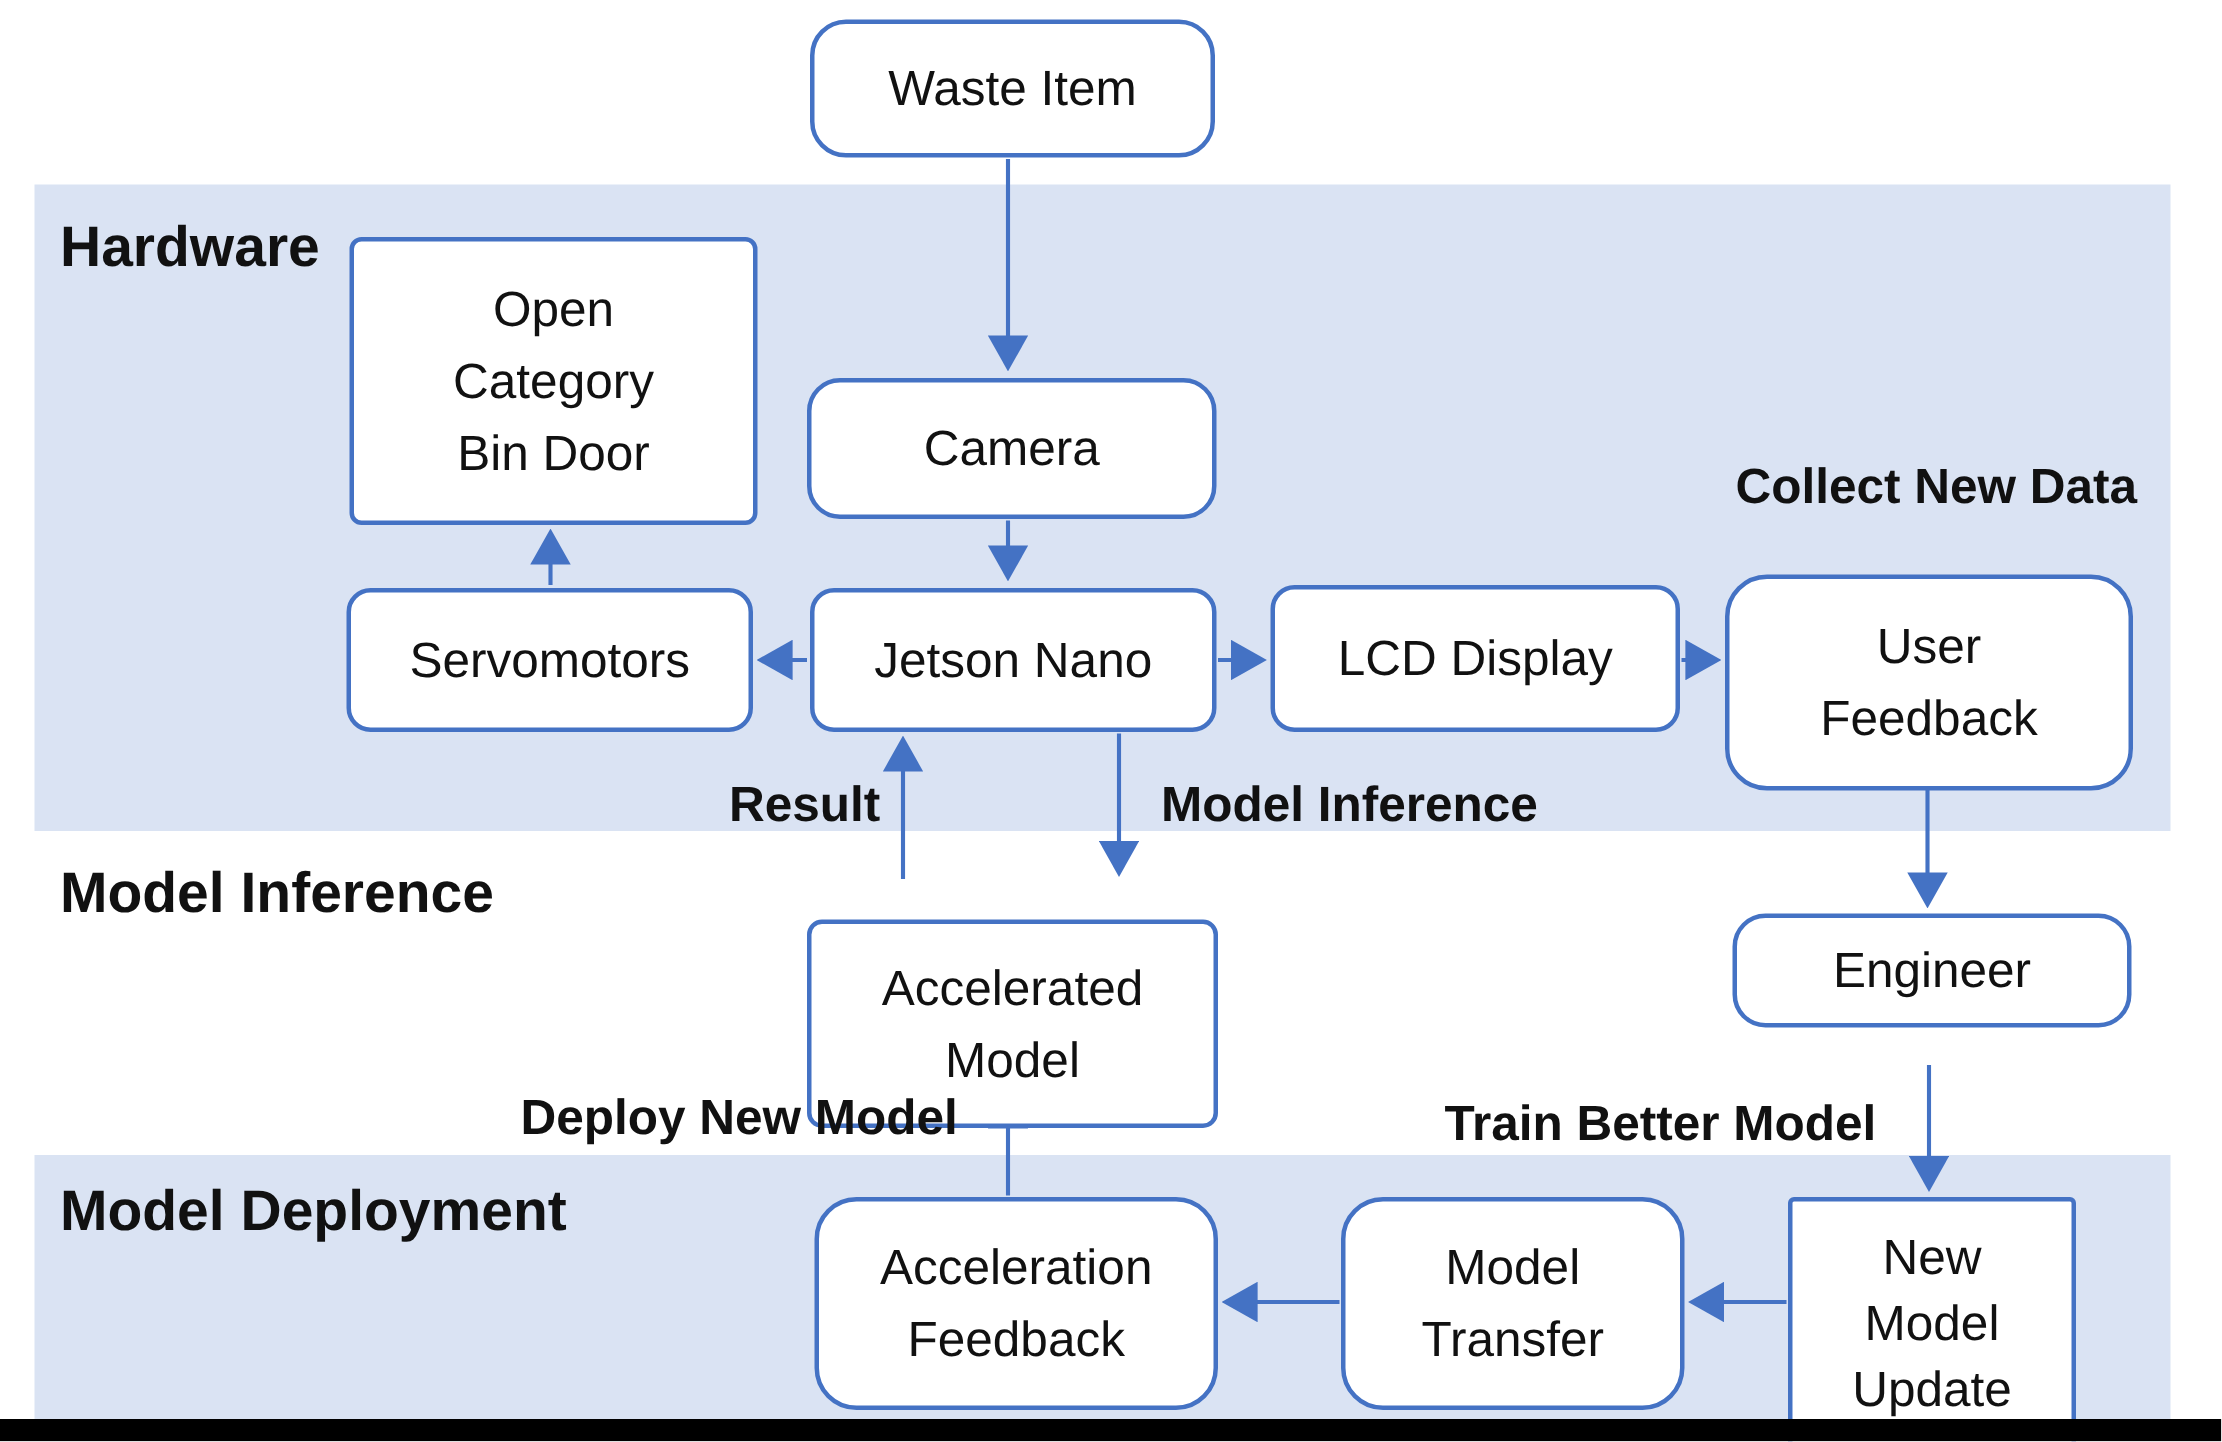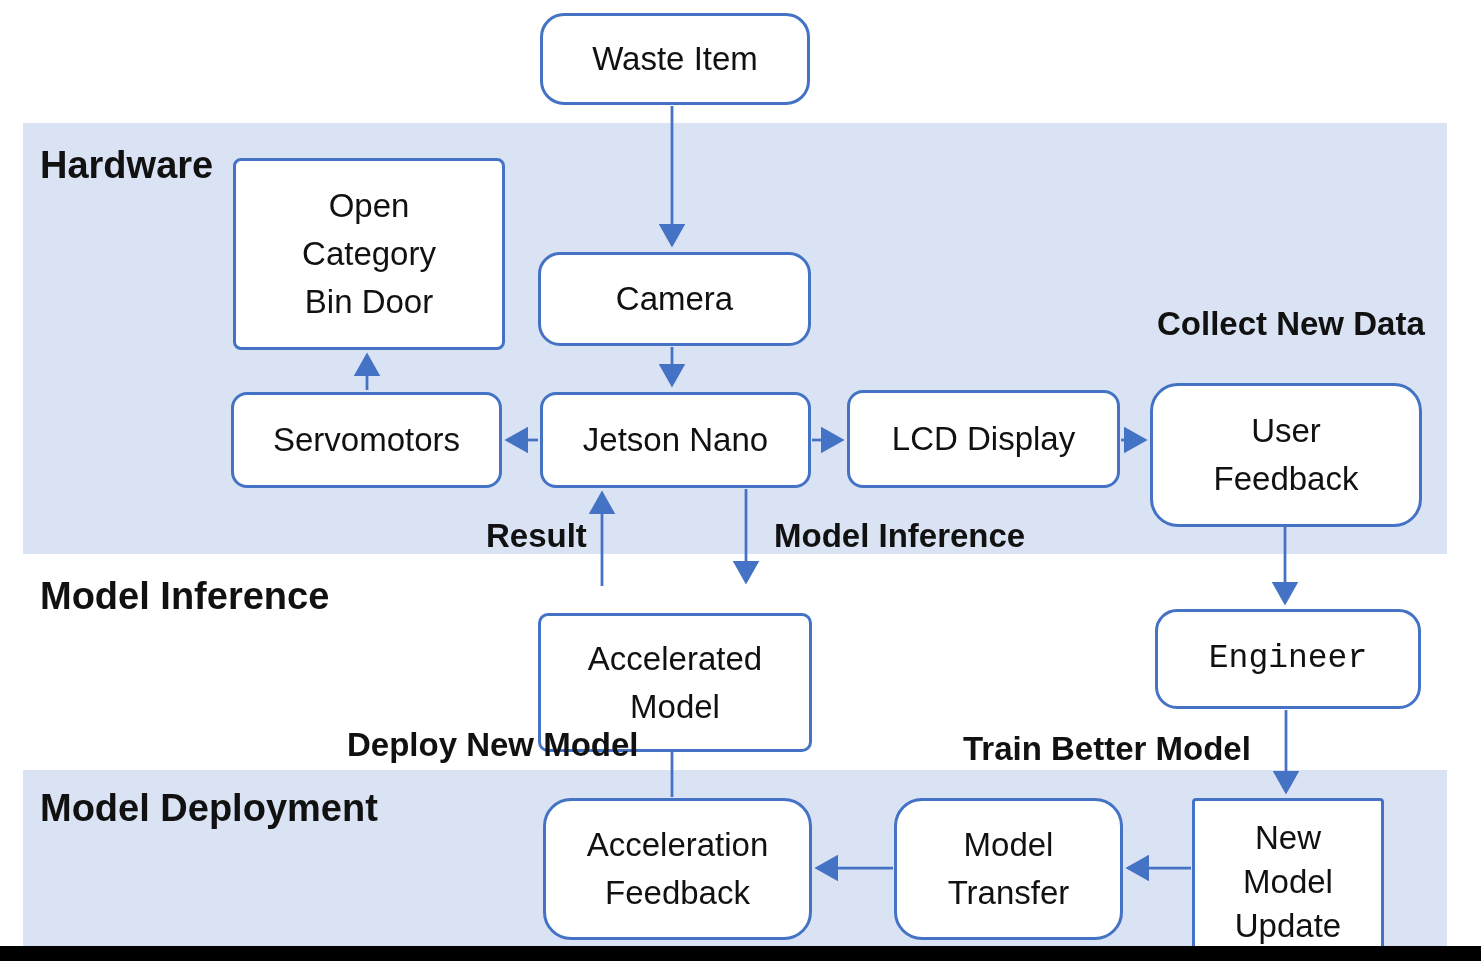--- a/index.html
+++ b/index.html
@@ -123,21 +123,21 @@
   <div class="node" style="left:1150px;top:352px;width:272px;height:144px;border-radius:28px;margin-top:31px;">
     <span class="nl">User</span>
     <span class="nl">Feedback</span>
   </div>
 
   <div class="node" style="left:538px;top:613px;width:274px;height:139px;border-radius:10px;">
     <span class="nl">Accelerated</span>
     <span class="nl">Model</span>
   </div>
 
-  <div class="node" style="left:1155px;top:609px;width:266px;height:100px;border-radius:22px;font-family:Liberation Mono, monospace;">
+  <div class="node" style="left:1155px;top:609px;width:266px;height:76px;border-radius:22px;">
     <span class="nl">Engineer</span>
   </div>
 
   <div class="node" style="left:543px;top:798px;width:269px;height:142px;border-radius:28px;">
     <span class="nl">Acceleration</span>
     <span class="nl">Feedback</span>
   </div>
 
   <div class="node" style="left:894px;top:798px;width:229px;height:142px;border-radius:28px;">
     <span class="nl">Model</span>

